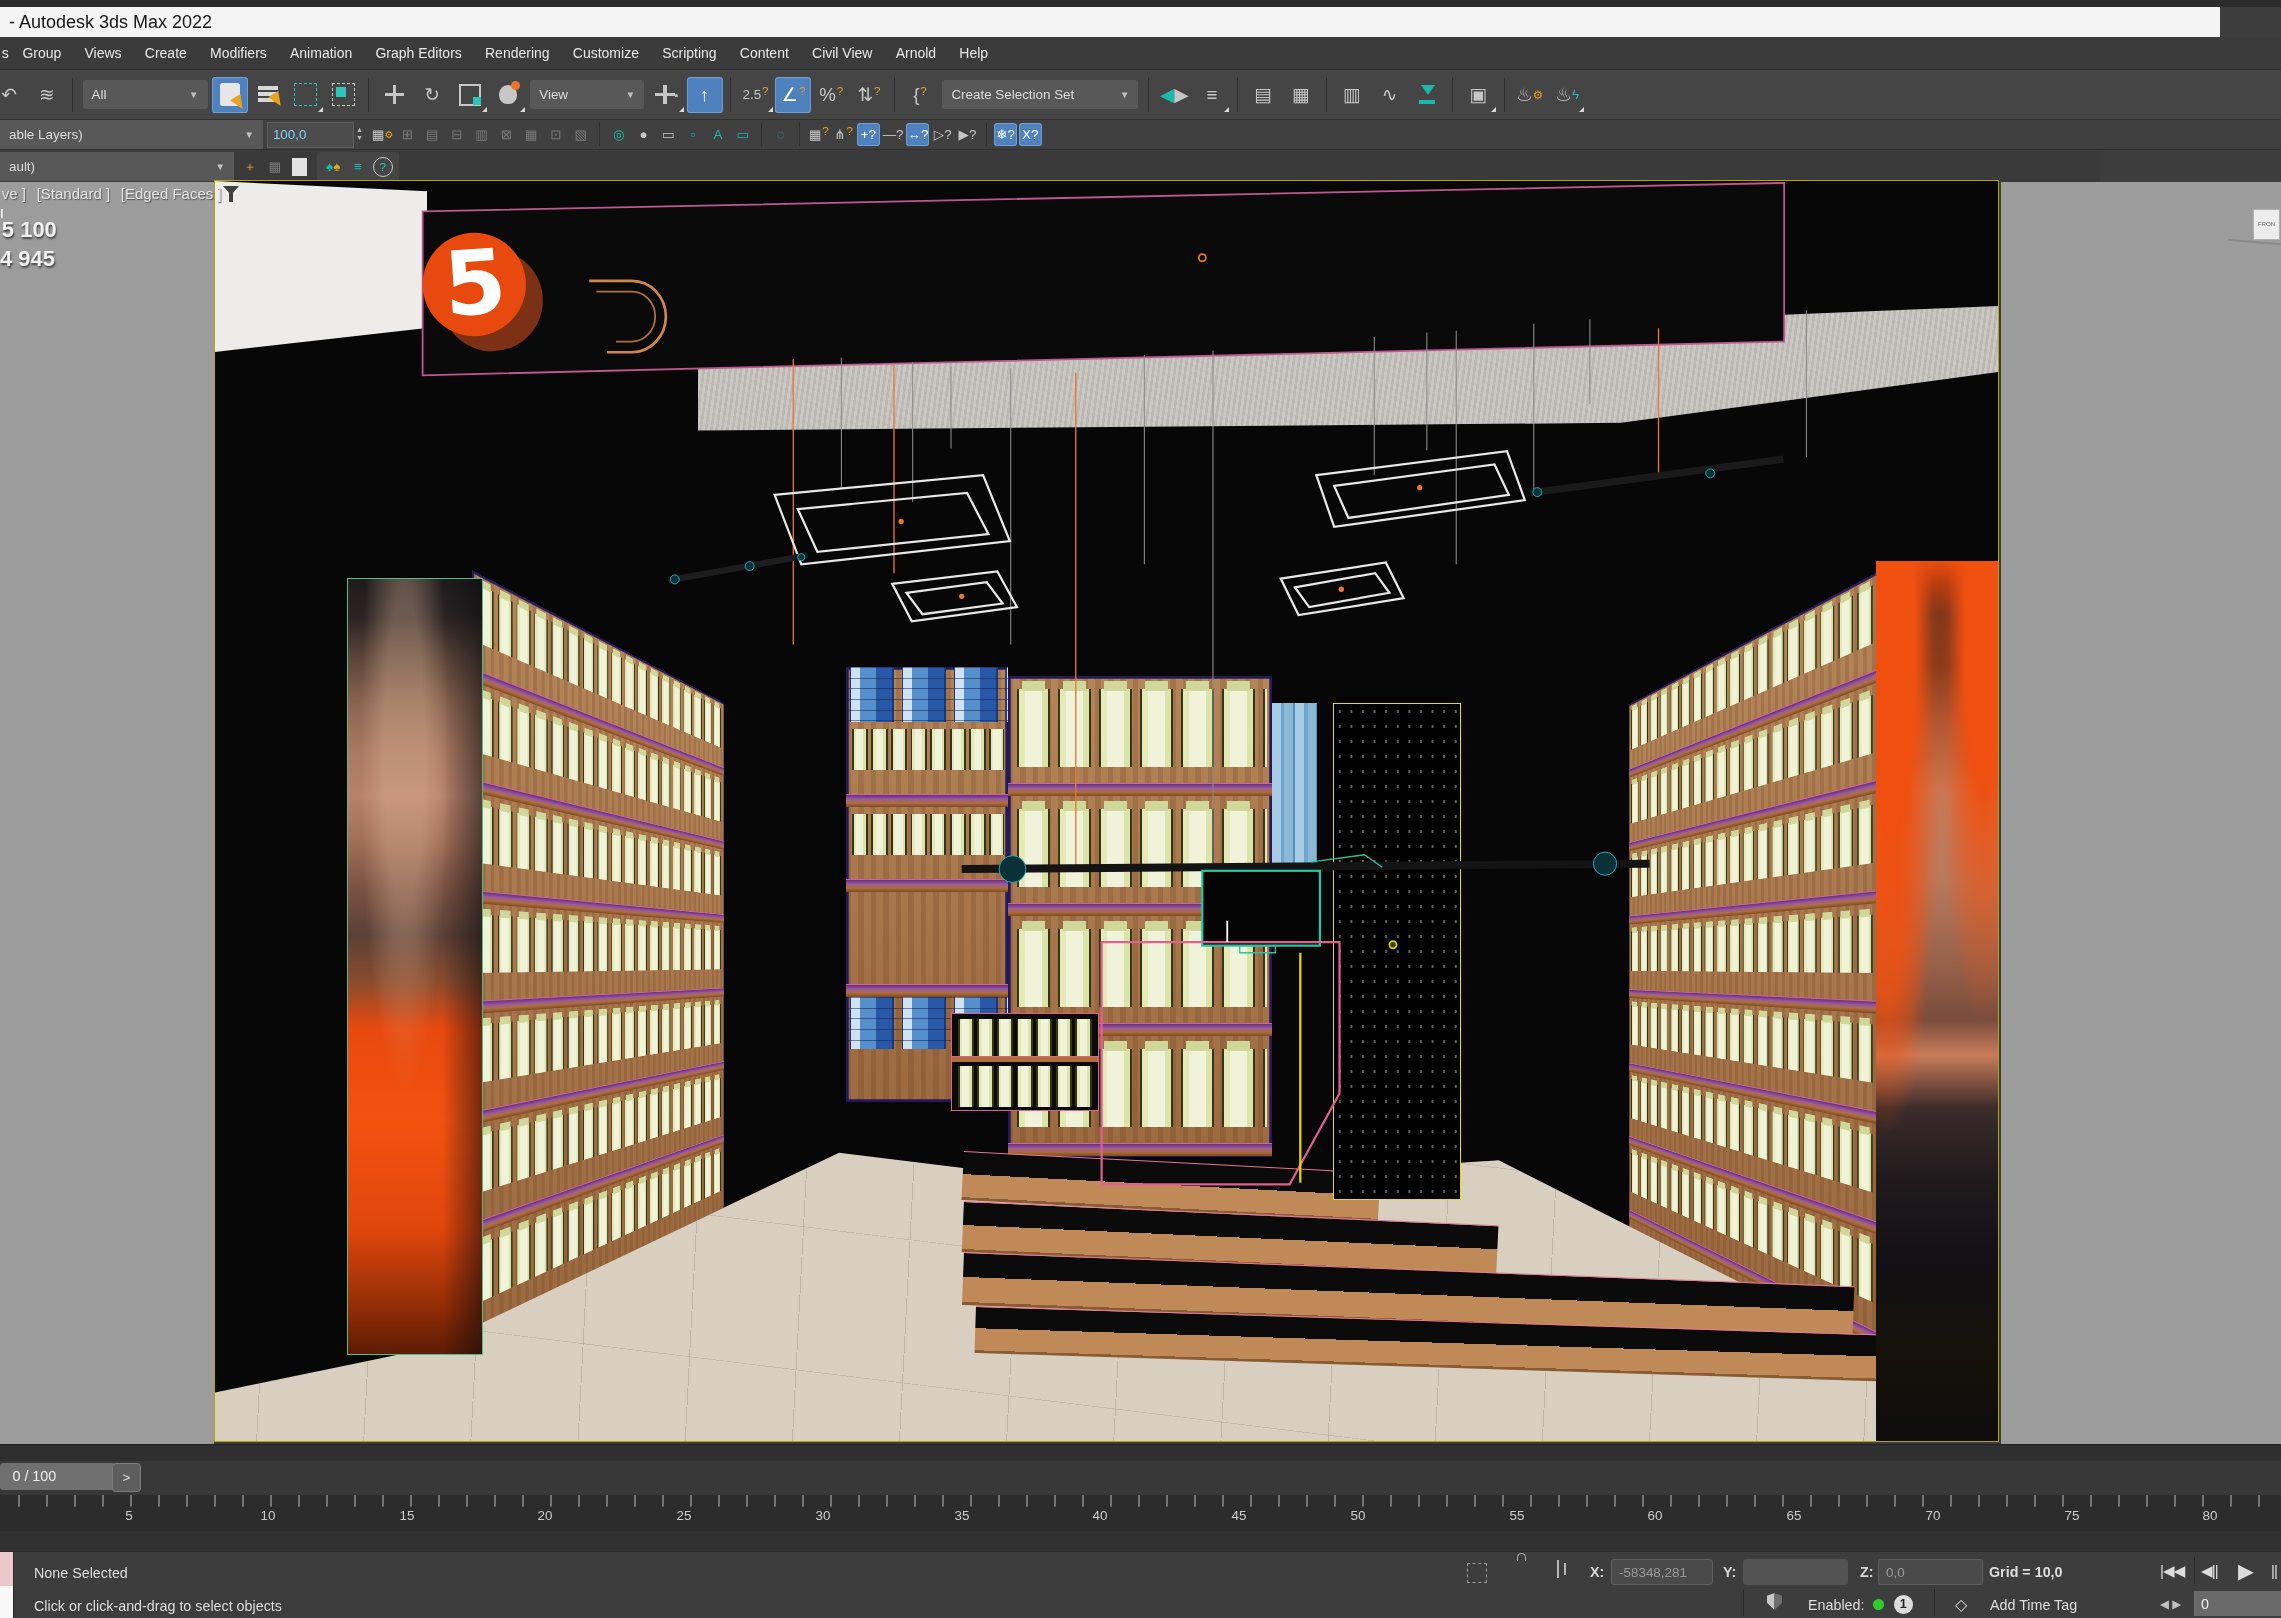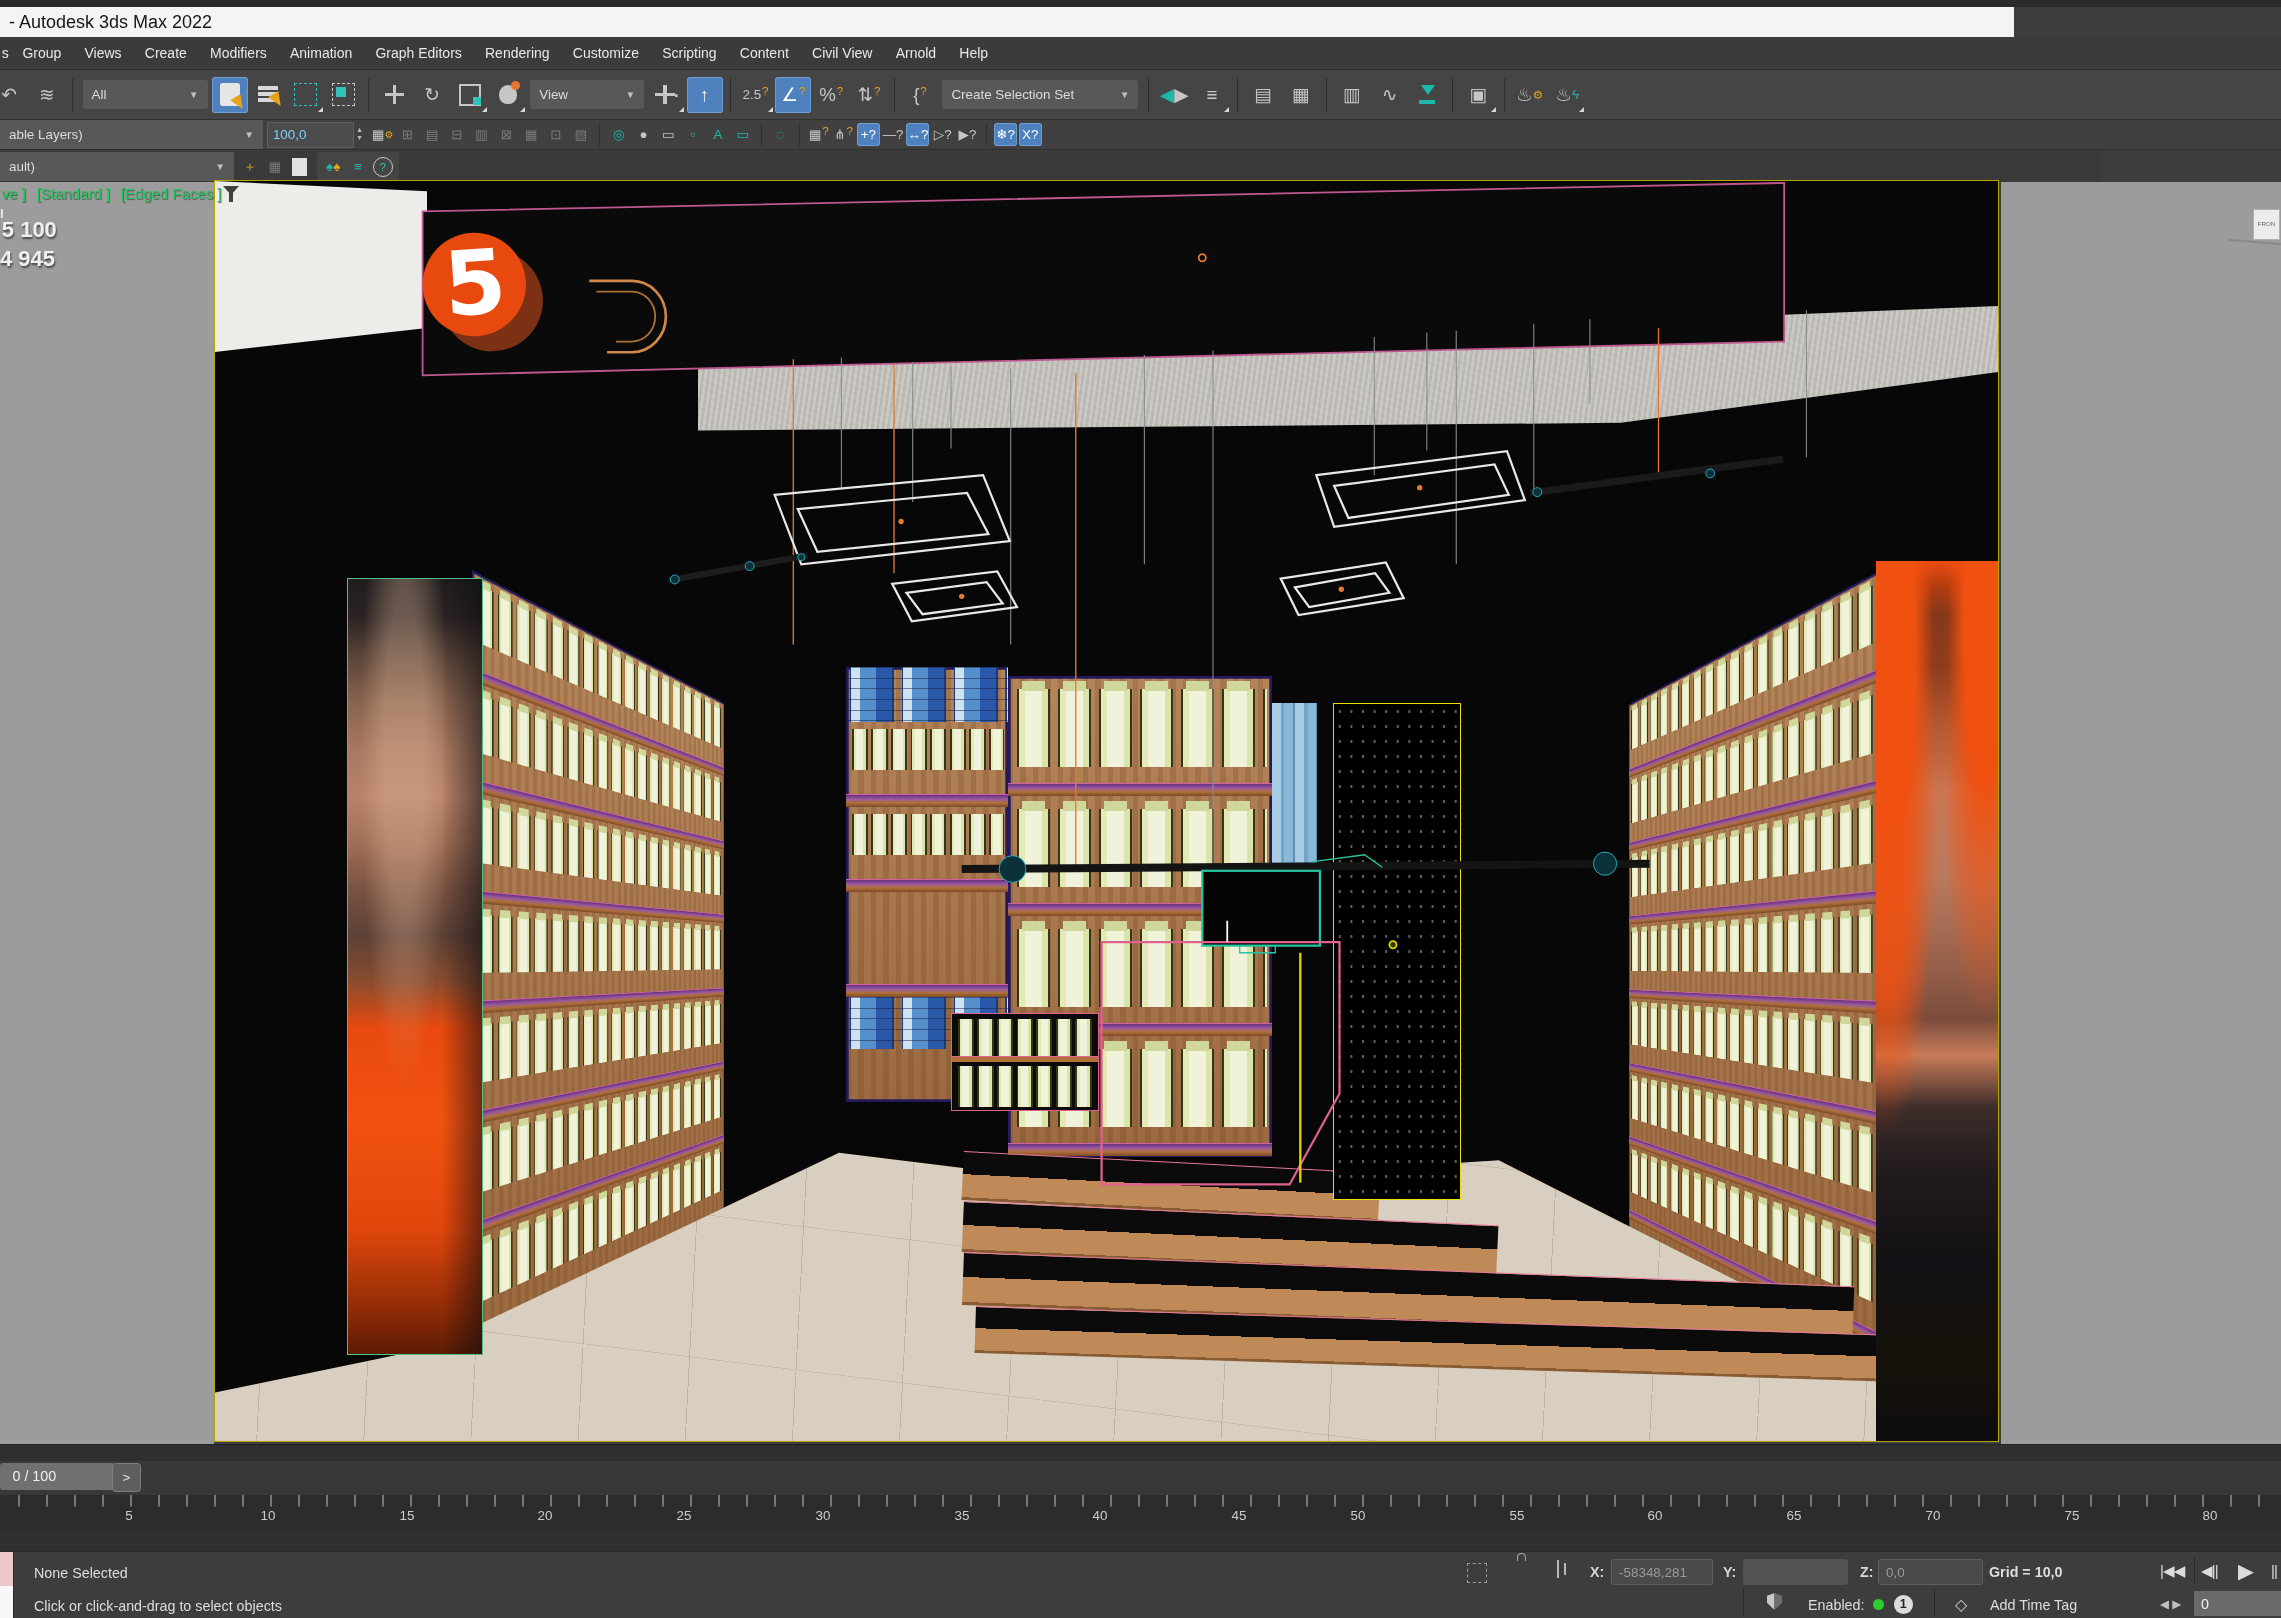--- a/index.html
+++ b/index.html
@@ -1,21 +1,21 @@
 <!DOCTYPE html>
 <html style="font-size:14.3px"><head>
 <meta charset="utf-8">
 <style>
   html,body{margin:0;padding:0;}
   body{width:2281px;height:1618px;position:relative;overflow:hidden;background:#3d3d3d;
        font-family:"Liberation Sans",sans-serif;color:#ddd;}
   .abs{position:absolute;}
   
   #win-topstrip{left:0;top:0;width:2281px;height:7.1px;background:#2b2b2b;}
-  #titlebar{left:0;top:7.1px;width:2014px;height:30px;background:#f4f4f4;display:flex;align-items:center;}
+  #titlebar{left:0;top:7.1px;width:2220px;height:30px;background:#f4f4f4;display:flex;align-items:center;}
   #titlebar .t{color:#161616;font-size:18px;padding-left:9px;}
   #menubar{left:0;top:37px;width:2281px;height:32px;background:#3b3b3b;display:flex;align-items:center;border-bottom:0.9px solid #2e2e2e;}
   .menu-item{padding:0 11.6px;font-size:14px;color:#e8e8e8;line-height:32px;cursor:default;}
   .menu-partial{width:9px;overflow:hidden;color:#e8e8e8;font-size:14px;padding-left:1.8px;}
   
   #toolbar1{left:0;top:70px;width:2281px;height:49px;background:#454545;display:flex;align-items:center;border-bottom:0.9px solid #2f2f2f;}
   #toolbar2{left:0;top:120px;width:2281px;height:29px;background:#404040;display:flex;align-items:center;border-bottom:0.9px solid #2f2f2f;}
   #toolbar3{left:0;top:151px;width:2100px;height:31px;background:#3a3a3a;display:flex;align-items:center;}
   .tbtn{min-width:36px;height:36px;border-radius:3.6px;display:flex;align-items:center;justify-content:center;
         color:#c6c6c6;font-size:18.7px;margin:0 0.9px;position:relative;}
@@ -51,21 +51,21 @@
   .ic-place::after{content:"";position:absolute;right:-3.6px;top:-3.6px;width:9px;height:9px;border-radius:50%;background:#e8762c;}
   .ic-teal-dl{width:19.6px;height:19.6px;position:relative;}
   .ic-teal-dl::before{content:"";position:absolute;left:1.8px;right:1.8px;bottom:0;height:4.5px;background:#1cb8ac;}
   .ic-teal-dl::after{content:"";position:absolute;left:3.6px;top:0;width:0;height:0;border-left:7.1px solid transparent;border-right:7.1px solid transparent;border-top:10.7px solid #1cb8ac;}
   .corner-tri::after{content:"";position:absolute;right:0.9px;bottom:0.9px;width:0;height:0;
         border-left:5.3px solid transparent;border-bottom:5.3px solid #d8d8d8;}
   
   #vp-left{left:0;top:182px;width:214px;height:1262px;background:#9c9c9c;}
   #vp-right{left:2001px;top:182px;width:281px;height:1262px;background:#9c9c9c;}
   #vp{left:214px;top:180px;width:1783px;height:1260px;border:1.8px solid #b5a400;background:#070707;overflow:hidden;}
-  #vp-labels{left:1.8px;top:185px;font-size:15px;color:#22c55e;text-shadow:0.9px 0.9px 0.9px rgba(80,80,80,.9);display:flex;gap:10.7px;white-space:nowrap;}
+  #vp-labels{left:1.8px;top:185px;font-size:15px;color:#e5e5e5;text-shadow:0.9px 0.9px 0.9px rgba(80,80,80,.9);display:flex;gap:10.7px;white-space:nowrap;}
   #vp-frag{left:0;top:206px;font-size:13.4px;color:#e8e8e8;font-weight:bold;}
   .vp-stat{font-size:22px;font-weight:bold;color:#f0f0f0;text-shadow:0.9px 1.8px 1.8px rgba(70,70,70,.95);line-height:1;}
   #funnel{left:223px;top:186px;width:16px;height:18px;}
   #funnel::before{content:"";position:absolute;left:0;top:0;width:0;height:0;border-left:8px solid transparent;border-right:8px solid transparent;border-top:9px solid #404040;}
   #funnel::after{content:"";position:absolute;left:6.2px;top:7.1px;width:3.6px;height:9px;background:#404040;}
   
   .srow{position:relative;height:111px;}
   .shelf{background:repeating-linear-gradient(90deg, rgba(90,50,20,.18) 0 5.3px, transparent 5.3px 12.5px),linear-gradient(180deg,#b5855a,#9c6a40);box-shadow:inset 0 0 0 2.7px #231a5e;}
   .jars{position:absolute;left:4.5px;right:4.5px;top:10.7px;height:59px;
     background:repeating-linear-gradient(90deg, transparent 0 2.7px, #34341a 2.7px 4.5px, #e3eab6 4.5px 8px, #f0f2da 8px 18.7px, #dbe4a8 18.7px 22px, #34341a 22px 24px, transparent 24px 27px);}

